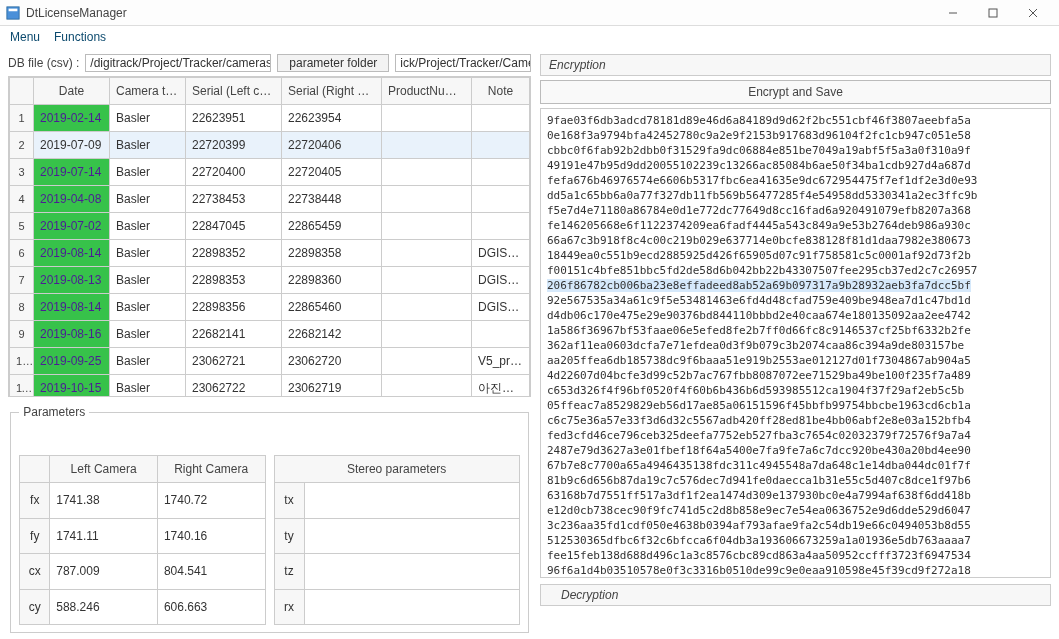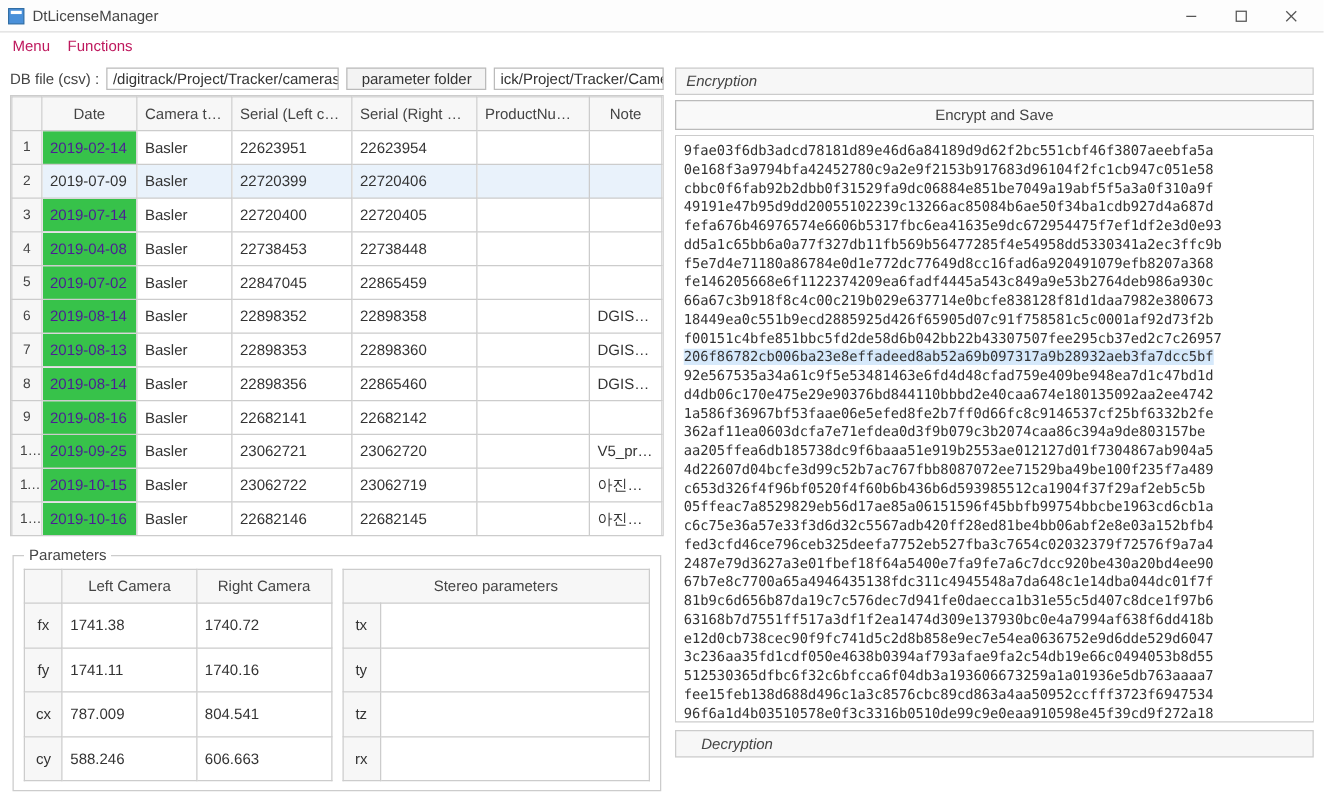--- a/index.html
+++ b/index.html
@@ -19,37 +19,37 @@
     display: flex;
     align-items: center;
     padding: 0 6px;
     background: #fdfdfd;
   }
   .titlebar .icon { width:14px; height:14px; margin-right:6px; display:inline-block; }
   .titlebar .title { flex:0 0 auto; font-size:12px; color:#444; }
   .titlebar .spacer { flex:1; }
   .win-controls { display:flex; gap:0; }
   .win-btn { width:40px; height:26px; display:flex; align-items:center; justify-content:center; color:#555; }
-  .menubar { height:22px; display:flex; align-items:center; gap:14px; padding:0 10px; color:#be185d; font-size:12px; }
+  .menubar { height:22px; display:flex; align-items:center; gap:14px; padding:0 10px; color:#0c4a6e; font-size:12px; }
   .content { display:flex; height: calc(639px - 26px - 22px); }
   .left-pane { width:536px; border-right:1px solid transparent; padding:6px 4px 6px 8px; display:flex; flex-direction:column; }
   .right-pane { flex:1; padding:6px 8px 6px 4px; display:flex; flex-direction:column; }
   .file-row { display:flex; align-items:center; gap:6px; margin-bottom:4px; }
   .file-row label { font-size:12px; color:#444; white-space:nowrap; }
   .txtbox { background:#fff; border:1px solid #bbb; padding:2px 4px; font-size:12px; color:#333; height:18px; display:flex; align-items:center; overflow:hidden; }
   .table-wrap { border:1px solid #ccc; height:370px; overflow-y:auto; overflow-x:hidden; background:#fff; }
   table { border-collapse:collapse; width:100%; table-layout:fixed; font-size:12px; }
   th, td { border:1px solid #ccc; padding:0 6px; height:27px; overflow:hidden; white-space:nowrap; text-overflow:ellipsis; }
   th { background:#f7f7f7; font-weight:normal; text-align:center; color:#444; }
   td.rownum { background:#f7f7f7; text-align:center; color:#444; font-size:11px; }
   td.green { background:#37c24a; color:#4c1d95; }
   tr.sel td:not(.rownum) { background:#e9f2fb; }
   .group { border:1px solid #ccc; margin-top:8px; }
   .group legend { font-size:12px; color:#444; padding:0 4px; }
-  .param-row { display:flex; gap:8px; height:170px; }
+  .param-row { display:flex; gap:8px; height:170px;margin-top:32px; }
   .cam-tbl { width:50%; border:1px solid #ccc; }
   .mini-th { background:#f7f7f7; text-align:center; font-weight:normal; }
   .mini-td { text-align:left; }
   .stereo-tbl { width:50%; border:1px solid #ccc; }
 
   fieldset.group { border:1px solid #ccc; }
   .enc-header { border:1px solid #ccc; background:#f7f7f7; text-align:left; padding:3px 8px; font-size:12px; color:#444; margin-bottom:4px;font-style:italic; }
   .enc-btn   { border:1px solid #bbb; background:#f9f9f9; text-align:center; padding:4px 0; font-size:12px; color:#444; margin-bottom:4px; }
   .cipher {
     border:1px solid #ccc;

